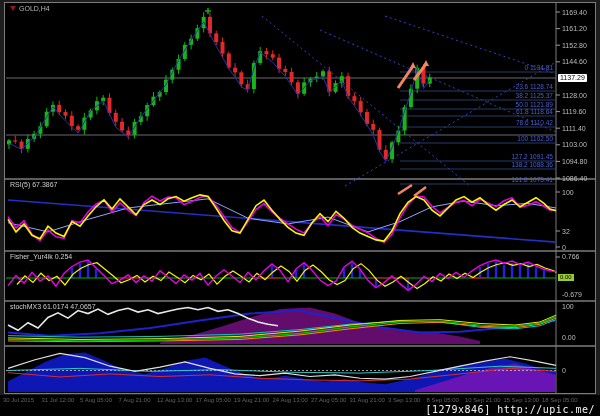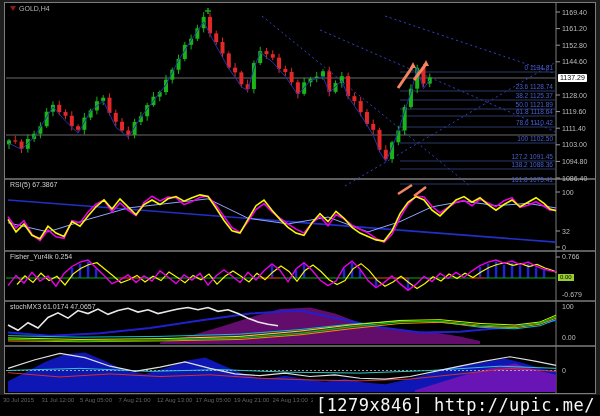--- a/index.html
+++ b/index.html
@@ -11,21 +11,21 @@
   svg{position:absolute;left:0;top:0;}
   .symlabel{position:absolute;left:10px;top:5px;color:#b8b8b8;font-size:7px;display:flex;align-items:center;gap:3px;}
   .symtri{width:0;height:0;border-left:3px solid transparent;border-right:3px solid transparent;border-top:5px solid #8b1a1a;display:inline-block;}
   .panelabel{position:absolute;color:#cfcfcf;font-size:7px;white-space:nowrap;}
   .tick{position:absolute;color:#bdbdbd;font-size:7px;line-height:7px;white-space:nowrap;}
   .fib{position:absolute;color:#4a5fd0;font-size:6.5px;line-height:6px;white-space:nowrap;}
   .ptag{position:absolute;background:#fff;color:#000;font-size:7px;line-height:8px;padding:0 2px;border-radius:1px;}
   .ftag{position:absolute;background:#9acd32;color:#000;font-size:6px;line-height:7px;padding:0 2px;}
   .tlabel{position:absolute;color:#636363;font-size:6px;line-height:7px;white-space:nowrap;}
   .watermark{position:absolute;right:2px;bottom:1px;background:#000;color:#f5f5f5;
-             font-family:"DejaVu Sans Mono",monospace;font-size:17px;letter-spacing:0.5px;padding:0 3px;}
+             font-family:"DejaVu Sans Mono",monospace;font-size:10px;letter-spacing:0.5px;padding:0 3px;}
   .axiszone{position:absolute;background:transparent;}
 </style>
 </head>
 <body>
 
 <div id="app">
   <div class="frame"></div>
   <div class="bottomstrip"></div>
 
   <svg id="cv" width="600" height="416">

